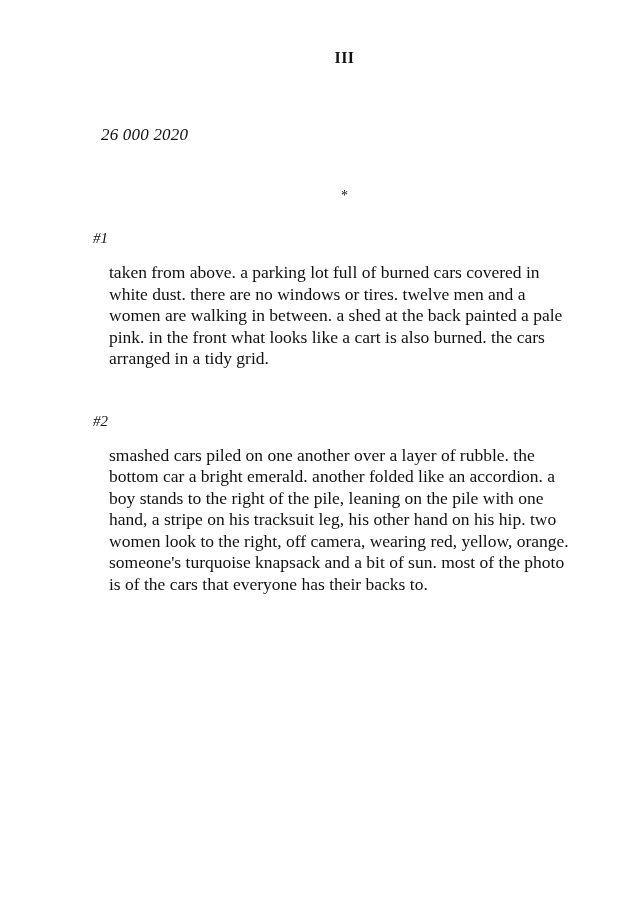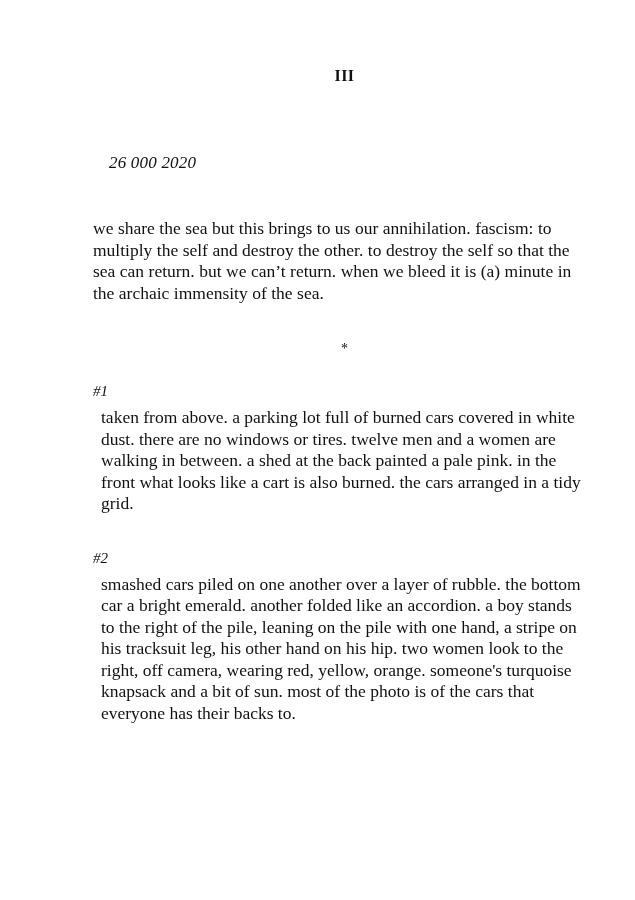--- a/index.html
+++ b/index.html
@@ -24,30 +24,30 @@
     top: 0;
     width: 503px;
   }
 
   
   .section-numeral {
     text-align: center;
     font-weight: bold;
     font-size: 16px;
     letter-spacing: 0.5px;
-    margin: 18px;
+    margin: 0;
     padding-top: 50px;
     line-height: 1;
   }
 
   
   .dateline {
     font-style: italic;
     font-size: 17px;
-    margin: 16px;
+    margin: 8px;
     padding-top: 52px;
     line-height: 1;
     letter-spacing: 0.2px;
   }
 
   
   .prose {
     font-size: 17.5px;
     line-height: 21.5px;
     margin: 0;
@@ -82,35 +82,34 @@
   .entry-label {
     font-style: italic;
     font-size: 15px;
     line-height: 16px;
     margin: 0 0 3px 0;
     display: block;
   }
   .entry-body {
     font-size: 17.5px;
     line-height: 21.5px;
-    margin: 8px;
+    margin: 16px;
     text-align: left;
   }
 </style>
 </head>
 <body>
 
 <div class="page">
   <div class="content">
 
     <h1 class="section-numeral">III</h1>
 
     <p class="dateline">26 000 2020</p>
 
-    <p class="prose">we share the sea but this brings to us our annihilation. fascism: to multiply the self and destroy the other. to destroy the self so that the sea can return. but we can’t return. when we bleed it is (a) minute in the archaic immensity of the sea.</p>
 
     <p class="divider">*</p>
 
 
     <div class="entry">
       <span class="entry-label">#1</span>
       <p class="entry-body">taken from above. a parking lot full of burned cars covered in white dust. there are no windows or tires. twelve men and a women are walking in between. a shed at the back painted a pale pink. in the front what looks like a cart is also burned. the cars arranged in a tidy grid.</p>
     </div>
 
     <div class="entry">

